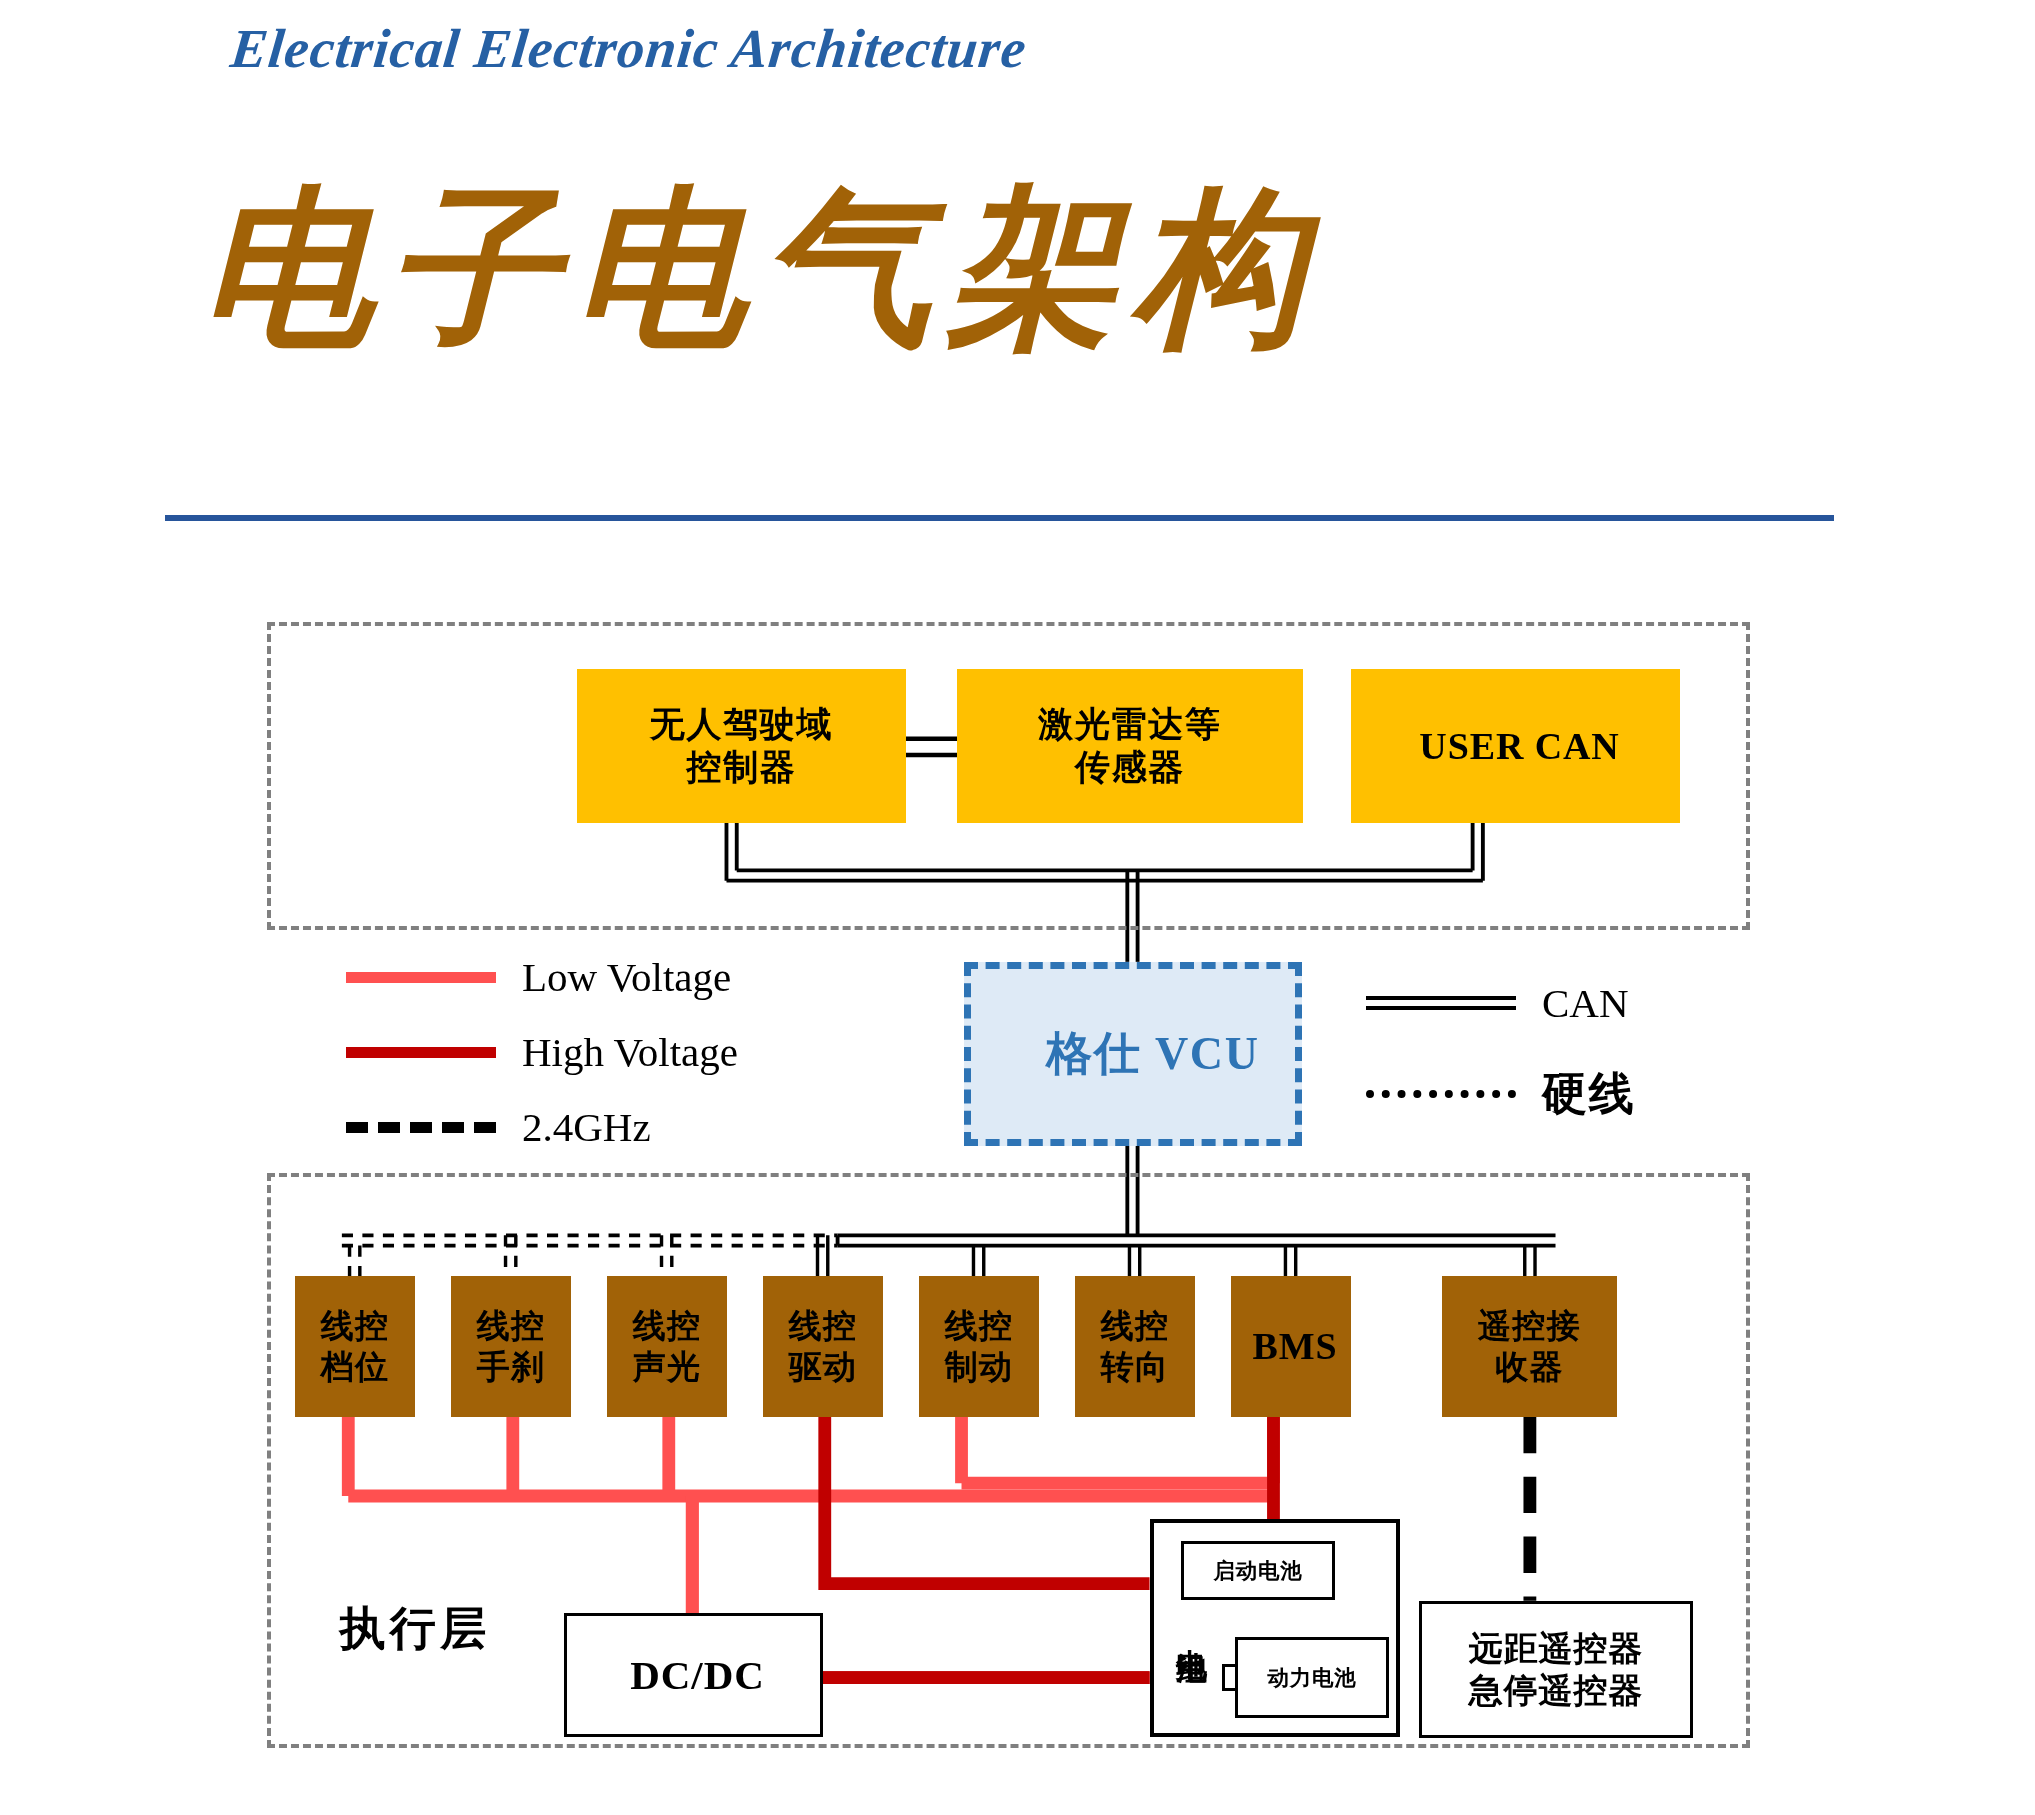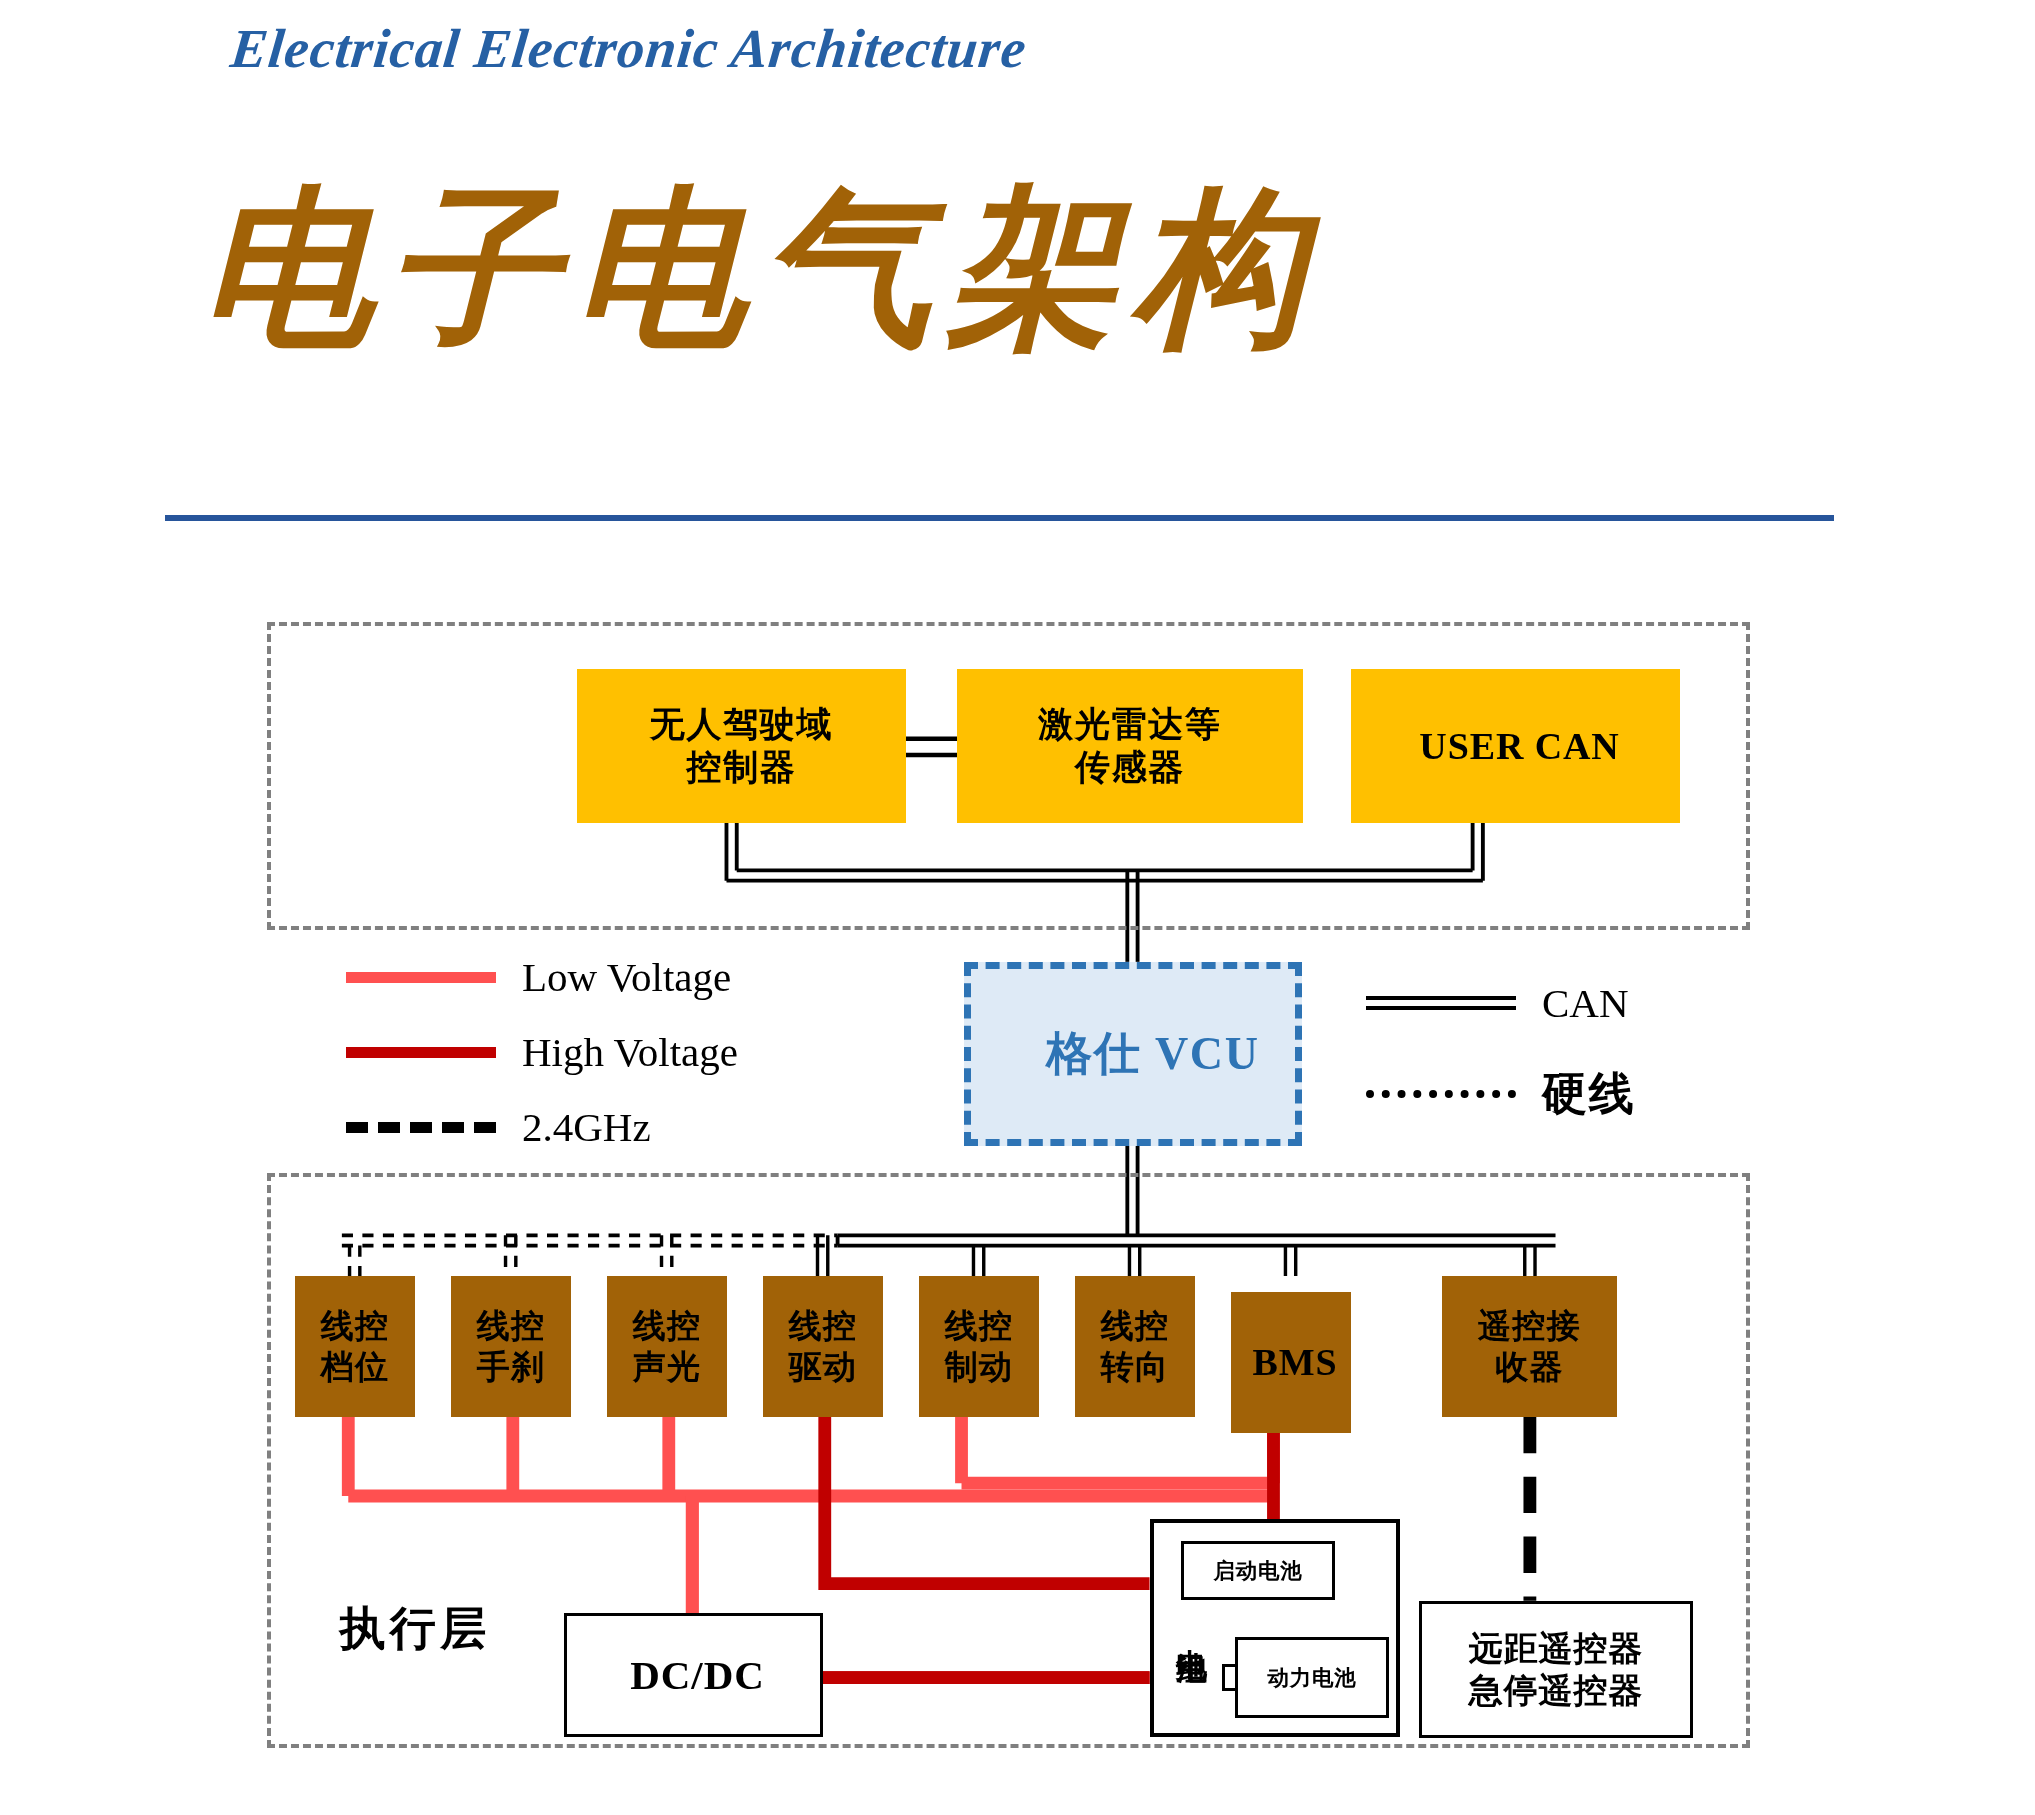--- a/index.html
+++ b/index.html
@@ -64,21 +64,21 @@
     font-family:"Liberation Serif",serif;font-weight:700;font-size:46px;
     color:#2E74B5;letter-spacing:1.7px;padding-left:40px;
   }
 
   #node-gear   {left:295px; top:1276px;width:120px;height:141px;}
   #node-hbrake {left:451px;top:1276px;width:120px;height:141px;}
   #node-sound  {left:607px;top:1276px;width:120px;height:141px;}
   #node-drive  {left:763px;top:1276px;width:120px;height:141px;}
   #node-brake  {left:919px;top:1276px;width:120px;height:141px;}
   #node-steer  {left:1075px;top:1276px;width:120px;height:141px;}
-  #node-bms    {left:1231px;top:1276px;width:120px;height:141px;margin-top:16px;}
+  #node-bms    {left:1231px;top:1276px;width:120px;height:141px;}
   #node-remote-rx{left:1442px;top:1276px;width:175px;height:141px;}
 
   #node-dcdc{left:564px;top:1613px;width:259px;height:124px;font-size:41px;}
   #node-battery-pack{left:1150px;top:1519px;width:250px;height:218px;border-width:4.7px;}
   #node-remote-ctrl{left:1419px;top:1601px;width:274px;height:137px;font-size:34px;letter-spacing:0.9px;}
 
   .bp-label{
     position:absolute;left:1163px;top:1534px;width:56px;height:188px;
     display:flex;align-items:center;justify-content:center;
     font-size:31px;font-weight:700;line-height:1.1;color:#000;

